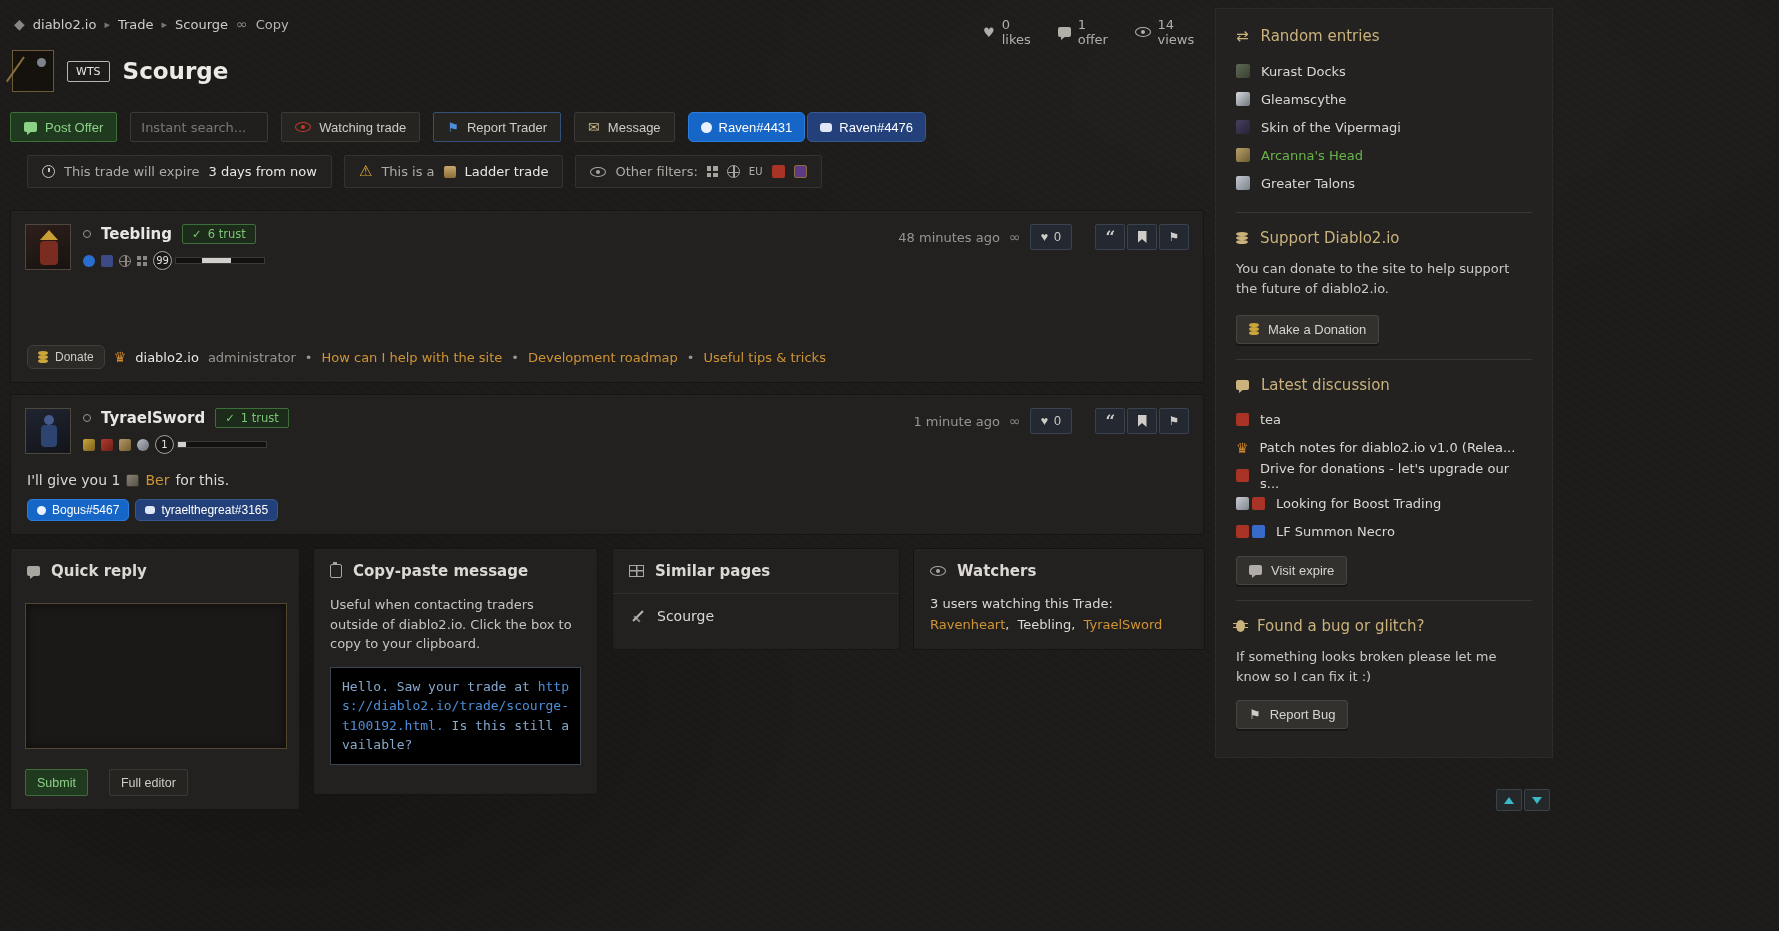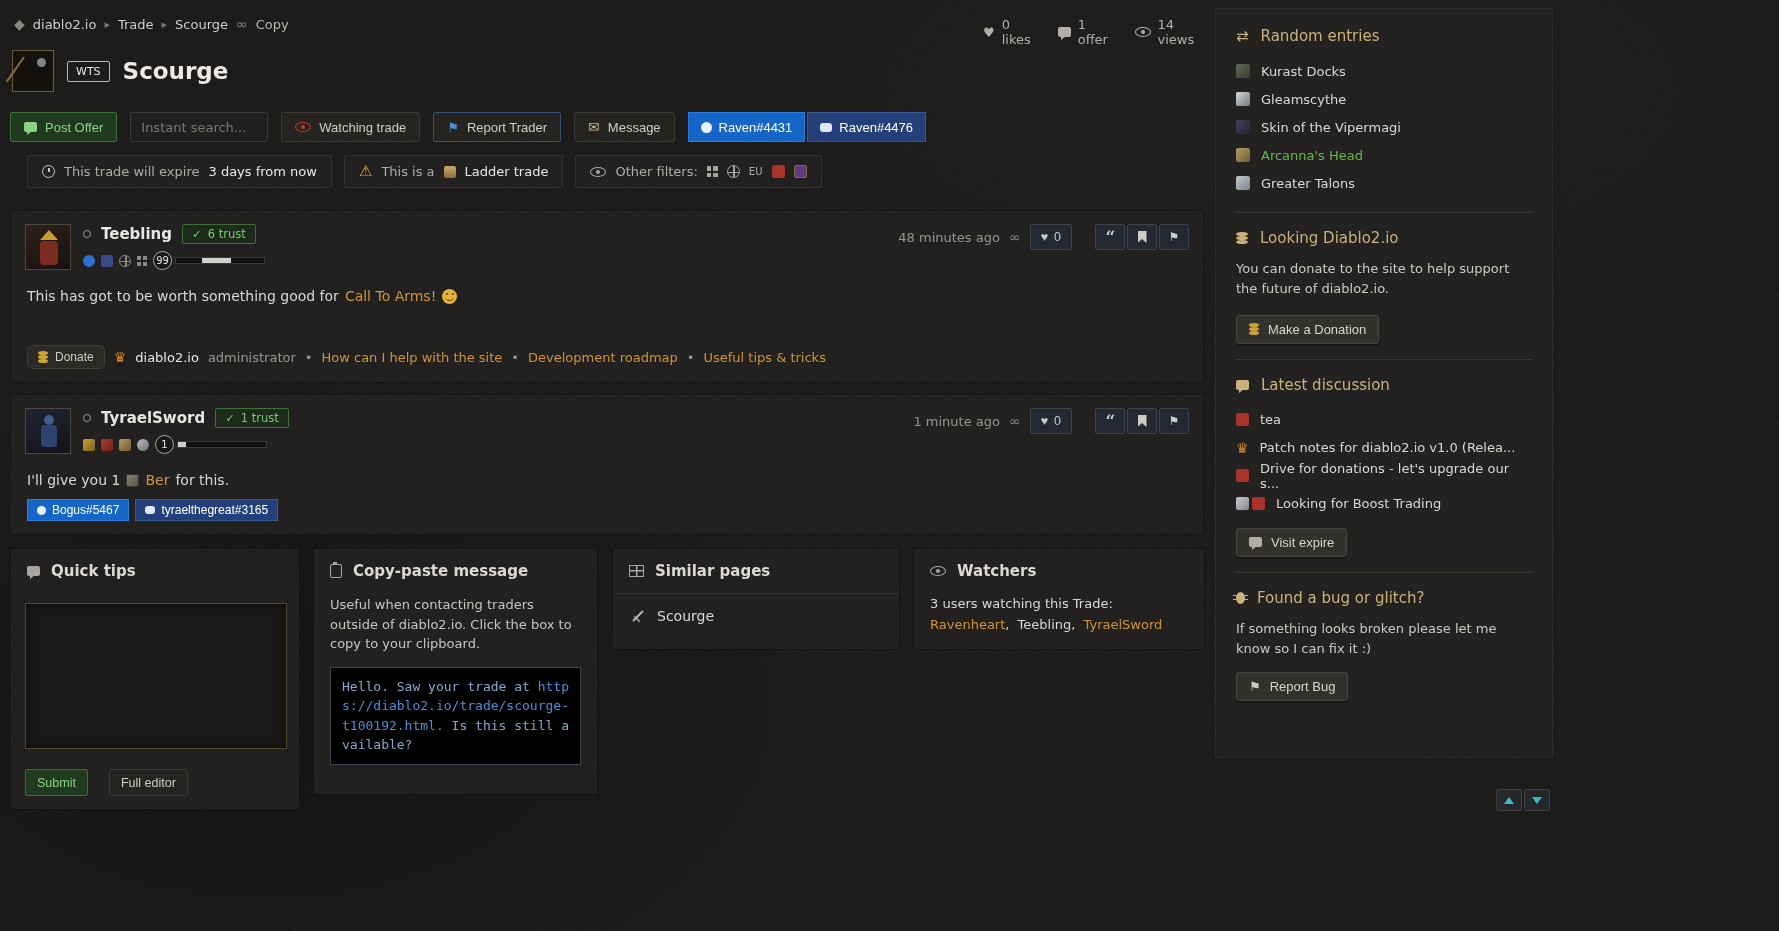--- a/index.html
+++ b/index.html
@@ -51,21 +51,21 @@
 .tri-down{width:0;height:0;border-left:5px solid transparent;border-right:5px solid transparent;border-top:7px solid #3db6c6;}
 .sq13{width:13px;height:13px;border-radius:2px;}
 .sq14{width:14px;height:14px;border-radius:2px;}
 .quote-ic{font-family:"DejaVu Serif",serif;font-weight:bold;font-size:17px;line-height:8px;letter-spacing:-1px;}
 
 
 .btn{display:inline-flex;align-items:center;gap:8px;height:30px;padding:0 13px;background:#262421;border:1px solid #3b3835;border-radius:2px;font-size:13px;color:#cfccc8;cursor:pointer;white-space:nowrap;}
 .btn-green{background:#203a20;border-color:#3e6f3a;color:#8bd287;}
 .btn-blue-border{border-color:#33517a;}
 .btn-small{height:27px;padding:0 11px;font-size:12.5px;}
-.tagbtn{display:inline-flex;align-items:center;gap:7px;height:30px;padding:0 12px;border-radius:0;font-size:13px;color:#fff;cursor:pointer;white-space:nowrap;}
+.tagbtn{display:inline-flex;align-items:center;gap:7px;height:30px;padding:0 12px;border-radius:5px;font-size:13px;color:#fff;cursor:pointer;white-space:nowrap;}
 .tag-blue{background:#1566c6;border:1px solid #2a7ddd;}
 .tag-navy{background:#23407a;border:1px solid #35588f;}
 .tagbtn.small{height:22px;font-size:12px;padding:0 9px;gap:6px;}
 .iconbtn{width:30px;height:26px;display:inline-flex;align-items:center;justify-content:center;background:#242830;border:1px solid #3a4150;border-radius:2px;color:#cfccc8;cursor:pointer;font-size:12px;}
 .likebtn{height:26px;padding:0 10px;display:inline-flex;gap:6px;align-items:center;background:#242830;border:1px solid #3a4150;border-radius:2px;color:#cfccc8;font-size:12.5px;cursor:pointer;}
 .gold-link{color:#cf9435;cursor:pointer;}
 .white-link{color:#dad8d4;cursor:pointer;}
 .trust{display:inline-flex;align-items:center;gap:6px;border:1px solid #3e6f3a;background:#1c2b1a;color:#7cc576;font-size:11.5px;padding:2px 9px;border-radius:2px;cursor:pointer;}
 .lvl{width:19px;height:19px;border:1px solid #a7a4a0;border-radius:50%;display:inline-flex;align-items:center;justify-content:center;font-size:10px;color:#e6e4e0;background:#191816;position:relative;z-index:2;flex:none;}
 .xpbar{width:90px;height:7px;border:1px solid #3b3835;background:#121110;margin-left:-3px;position:relative;}
@@ -291,25 +291,20 @@
           </button>
         <button class="iconbtn">
             <span class="ic bookmark"></span>
           </button>
         <button class="iconbtn">
             <span>⚑</span>
           </button>
       </span>
     </div>
   </div>
-  <div class="post-body">
-    <span>This has got to be worth something good for</span>
-    <span class="gold-link">Call To Arms!</span>
-    <span class="ic smiley"></span>
-  </div>
   <div class="post-foot">
     <button class="donatebtn">
       <span class="ic coinsic" style="color:#caa53a;width:10px;"></span>
       <span>Donate</span>
     </button>
     <span class="ic di-lion">♛</span>
     <span class="admin-site">diablo2.io</span>
     <span>administrator</span>
     <span class="dotsep">•</span>
     <span class="gold-link">How can I help with the site</span>
@@ -377,21 +372,21 @@
     <button class="tagbtn tag-navy small">
       <span class="ic disc-w" style="width:10px;height:8px;"></span>
       <span>tyraelthegreat#3165</span>
     </button>
   </div>
 </section>
 
 <div class="panel" id="quick-reply">
   <div class="panel-title">
     <span class="ic bubble"></span>
-    <span>Quick tips</span>
+    <span>Quick reply</span>
   </div>
   <textarea id="reply-box" style=""></textarea>
   <div class="qr-buttons">
     <button class="btn btn-green btn-small">
         <span>Submit</span>
       </button>
     <button class="btn btn-small">
         <span>Full editor</span>
       </button>
   </div>
@@ -459,21 +454,21 @@
   </div>
   <div class="sb-item">
     <span class="ic sq14 ri5"></span>
     <span>Greater Talons</span>
   </div>
 
   <div class="sb-div"></div>
 
   <div class="sb-h">
     <span class="ic coinsic"></span>
-    <span>Looking Diablo2.io</span>
+    <span>Support Diablo2.io</span>
   </div>
   <div class="sb-p">You can donate to the site to help support the future of diablo2.io.</div>
   <button class="sb-btn">
     <span class="ic coinsic" style="color:#caa53a;width:10px;"></span>
     <span>Make a Donation</span>
   </button>
 
   <div class="sb-div"></div>
 
   <div class="sb-h">
@@ -492,20 +487,27 @@
     <span class="ic sq13 di-red"></span>
     <span>Drive for donations - let's upgrade our s...</span>
   </div>
   <div class="sb-item">
     <span class="iconpair">
       <span class="ic sq13 di-gray"></span>
       <span class="ic sq13 di-red"></span>
     </span>
     <span>Looking for Boost Trading</span>
   </div>
+  <div class="sb-item">
+    <span class="iconpair">
+      <span class="ic sq13 di-red"></span>
+      <span class="ic sq13 di-blue"></span>
+    </span>
+    <span>LF Summon Necro</span>
+  </div>
   <button class="sb-btn" style="margin-top:10px;">
     <span class="ic bubble" style="color:#b0ada9;"></span>
     <span>Visit expire</span>
   </button>
 
   <div class="sb-div"></div>
 
   <div class="sb-h">
     <span class="ic bugic"></span>
     <span>Found a bug or glitch?</span>

